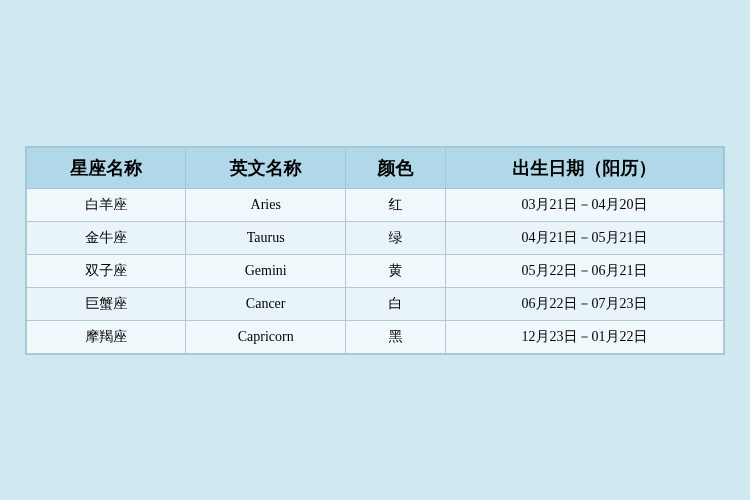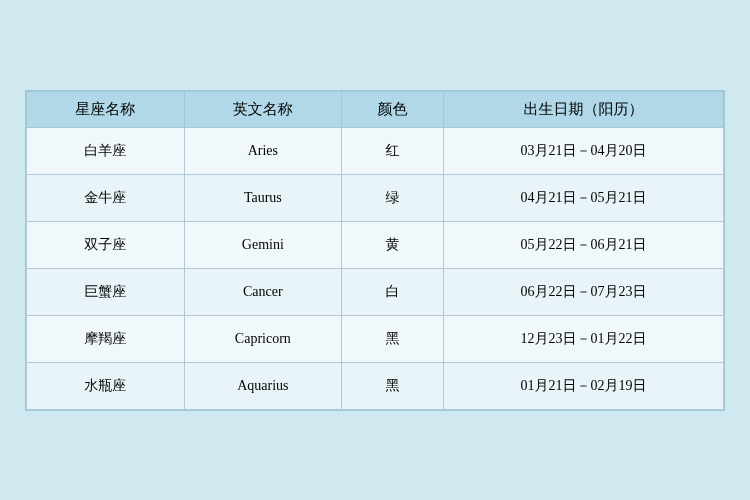--- a/index.html
+++ b/index.html
@@ -30,36 +30,36 @@
     }
 
     thead tr {
       background-color: #b0d8e8;
     }
 
     thead th {
       border: 1px solid #a0c8d8;
       padding: 8px 12px;
       text-align: center;
-      font-weight: normal;
-      font-size: 15px;
+      font-weight: bold;
+      font-size: 18px;
       color: #000;
     }
 
     tbody tr {
       background-color: #f0f8fc;
     }
 
     tbody tr:nth-child(even) {
       background-color: #e8f4f8;
     }
 
     tbody td {
       border: 1px solid #b0c8d8;
-      padding: 14px 12px;
+      padding: 7px 12px;
       text-align: center;
       font-size: 14px;
       color: #000;
     }
   </style>
 </head>
 <body>
 
 <div class="table-container">
   <table>
@@ -95,21 +95,15 @@
           <td>Cancer</td>
           <td>白</td>
           <td>06月22日－07月23日</td>
         </tr>
         <tr>
           <td>摩羯座</td>
           <td>Capricorn</td>
           <td>黑</td>
           <td>12月23日－01月22日</td>
         </tr>
-        <tr>
-          <td>水瓶座</td>
-          <td>Aquarius</td>
-          <td>黑</td>
-          <td>01月21日－02月19日</td>
-        </tr>
       </tbody>
   </table>
 </div>
 
 </body></html>

